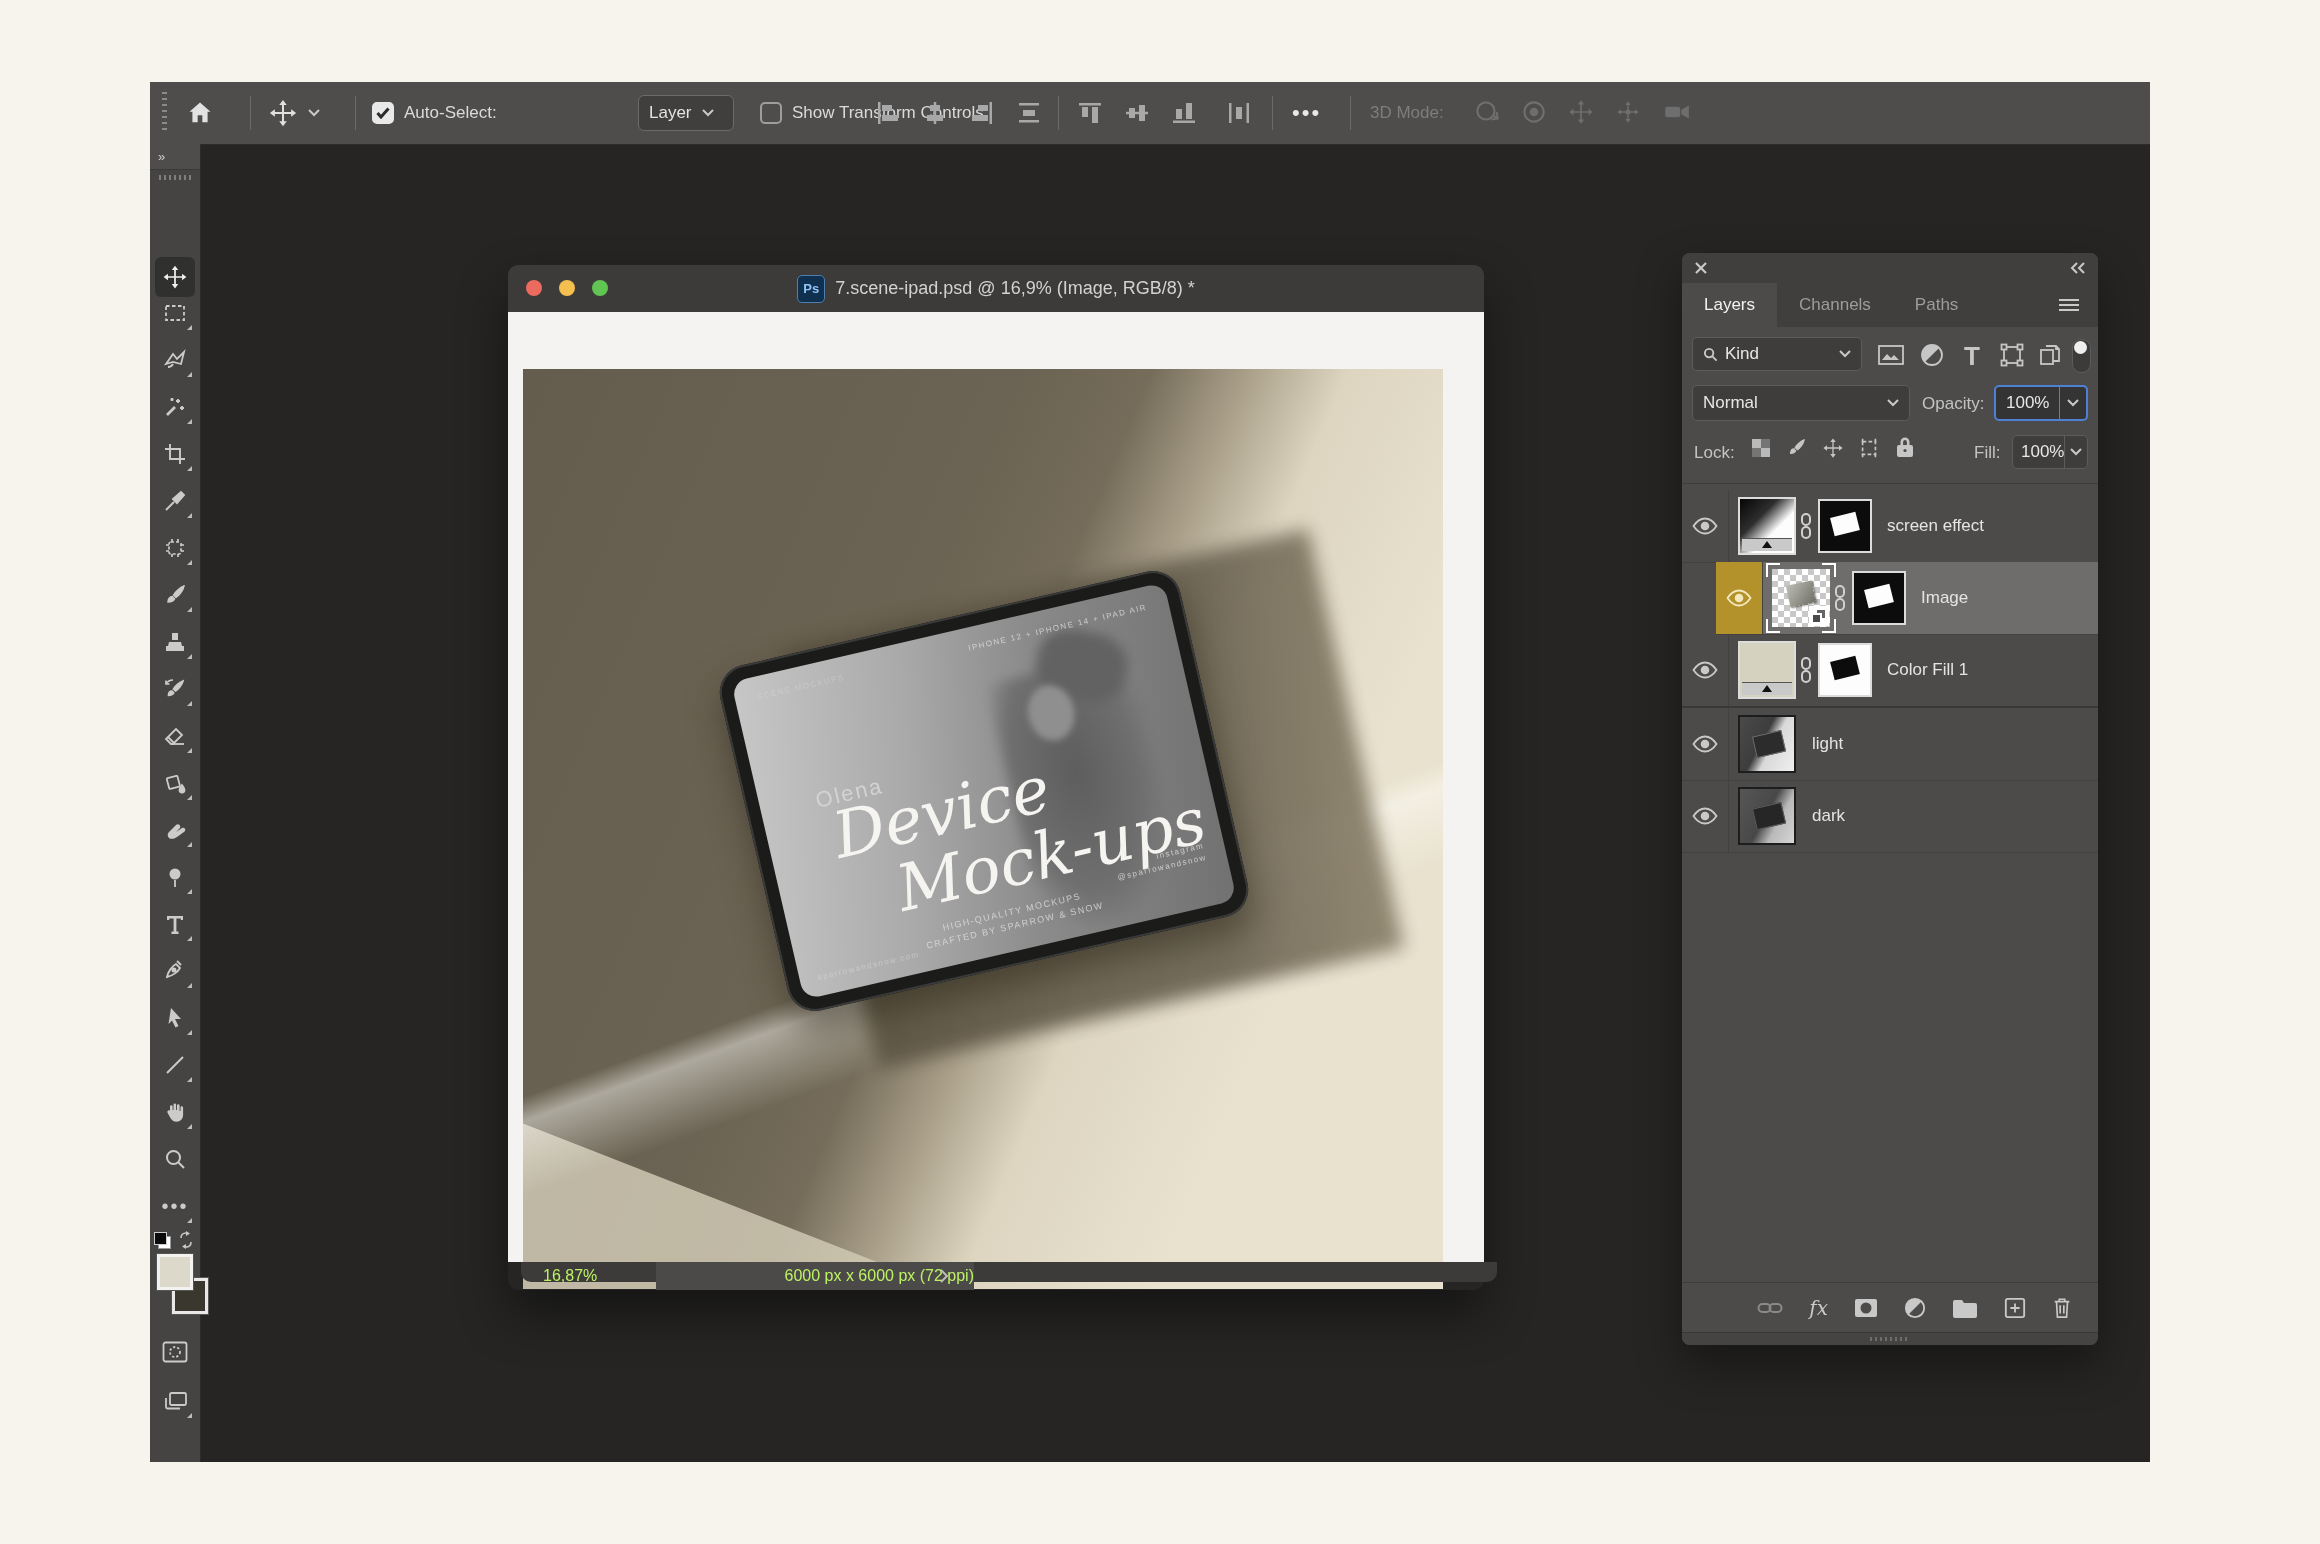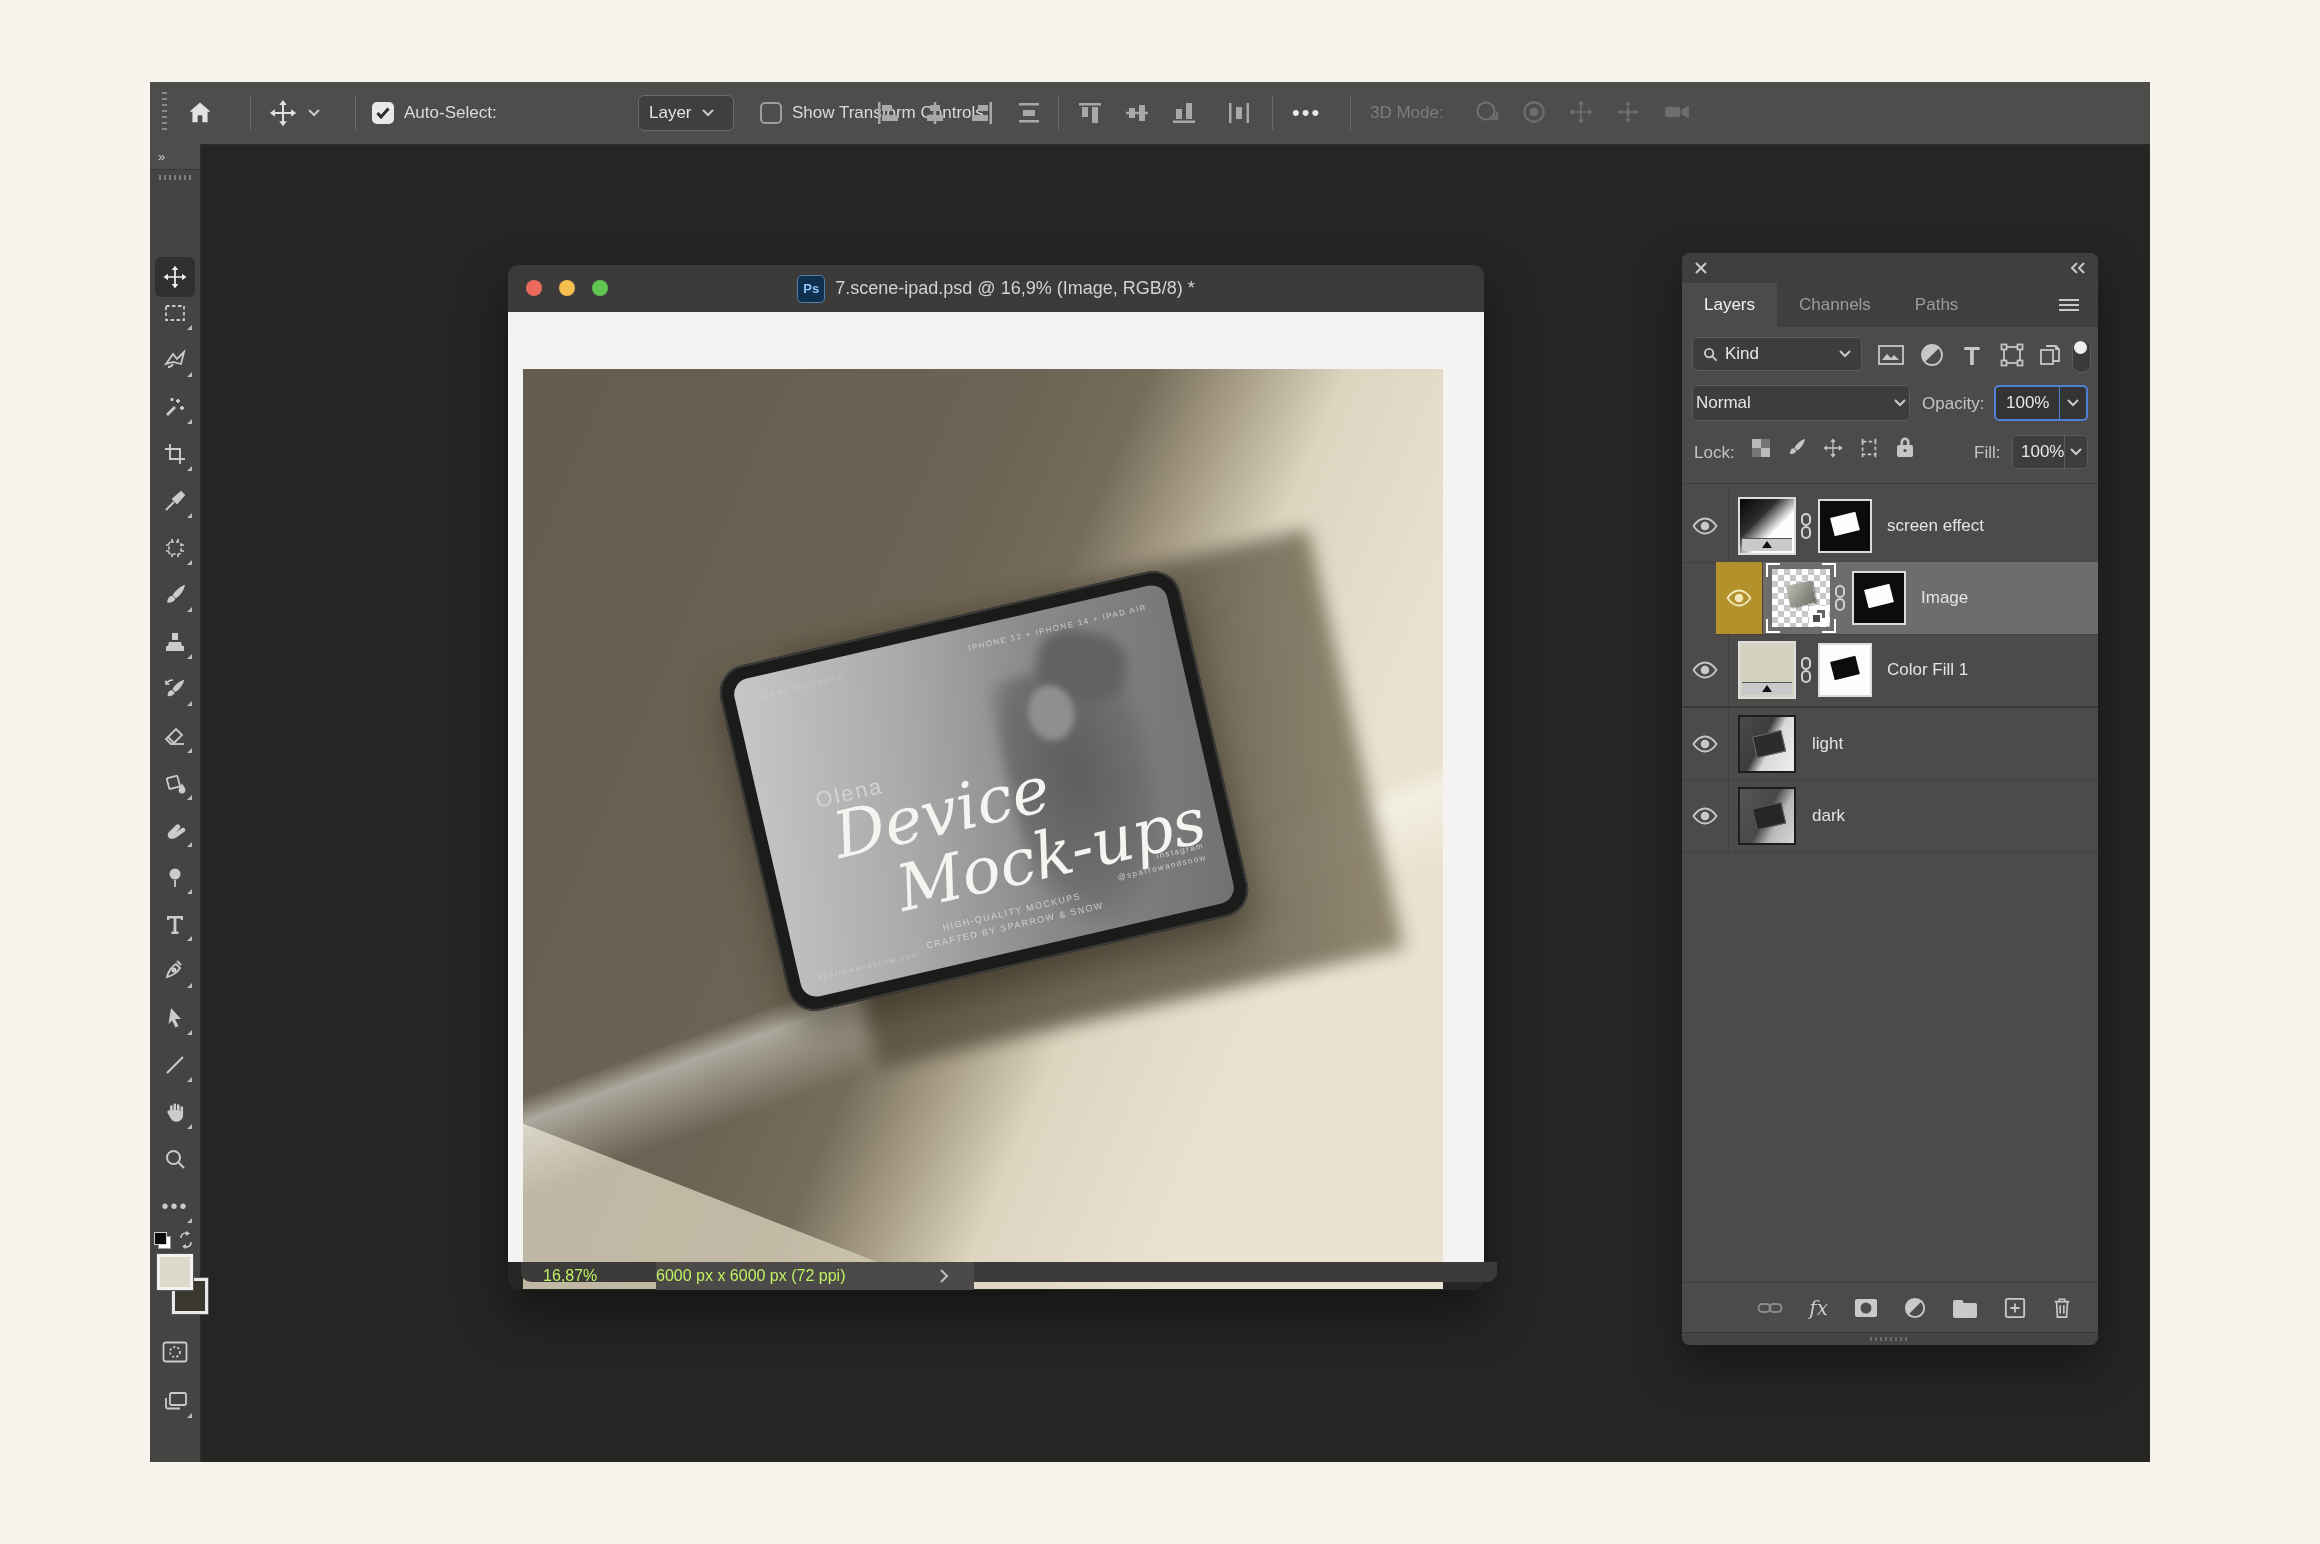--- a/index.html
+++ b/index.html
@@ -31,21 +31,21 @@
   .swatch{position:absolute;box-sizing:border-box;}
   
   #docwin{left:358px;top:183px;width:976px;height:1025px;border-radius:10px;box-shadow:0 24px 50px rgba(0,0,0,.45);}
   #titlebar{left:0;top:0;width:976px;height:47px;background:#3c3b3a;border-radius:10px 10px 0 0;border-bottom:1px solid #2a2a2a;}
   .tl{position:absolute;top:15px;width:16px;height:16px;border-radius:50%;}
   #title-text{position:absolute;left:0;right:0;top:0;height:47px;display:flex;align-items:center;justify-content:center;color:#d2d2d2;font-size:18px;gap:10px;}
   .psbadge{width:26px;height:26px;border-radius:5px;background:#103050;border:1px solid #4e7fae;color:#8fc4f5;font-size:13px;font-weight:bold;display:flex;align-items:center;justify-content:center;}
   #canvasarea{left:0;top:47px;width:976px;height:950px;background:#f4f3f1;}
   #statusbar{left:13px;top:997px;width:976px;height:20px;background:#3c3b3a;border-radius:0 0 10px 10px;color:#bef264;font-size:16px;}
   #status-zoom{position:absolute;left:22px;top:0;height:28px;display:flex;align-items:center;}
-  #status-seg{position:absolute;left:135px;top:0;width:318px;height:28px;background:#4b4a49;display:flex;align-items:center;justify-content:flex-start;}
+  #status-seg{position:absolute;left:135px;top:0;width:318px;height:28px;background:#4b4a49;display:flex;align-items:center;justify-content:flex-end;}
   #status-chev{position:absolute;left:418px;top:7px;color:#bdbdbd;}
   
   #scene{left:15px;top:57px;width:920px;height:920px;background:#e8e1ce;overflow:hidden;}
   .sc-olive{position:absolute;inset:0;background:linear-gradient(113deg,#645c4c 0%,#6b6353 38%,#756c5a 48%,#a79d87 55%,#ddd5c0 63%,#e9e2cf 78%);}
   .sc-floor{position:absolute;inset:0;background:#cfc8b3;clip-path:polygon(0 82%,46% 100%,0 100%);opacity:.85;}
   .sc-floorline{position:absolute;inset:0;background:linear-gradient(160deg,transparent 58%,rgba(255,255,250,.45) 60%,transparent 66%);}
   #ipad-shadow{left:300px;top:215px;width:540px;height:430px;background:linear-gradient(100deg,#59513f,#6b6352 70%,#8a8069);transform:rotate(-13deg);filter:blur(9px);opacity:.9;}
   #ipad{left:225px;top:245px;width:472px;height:354px;background:#1b1b1a;border-radius:28px;transform:rotate(-13deg);box-shadow:0 18px 35px rgba(40,34,20,.5),inset 0 0 0 2px #3a3a3a;}
   #ipad-screen{left:14px;top:14px;width:444px;height:326px;border-radius:16px;overflow:hidden;background:linear-gradient(100deg,#c7c7c7 0%,#a9a9a9 35%,#8b8b8b 60%,#717171 100%);}
   .fig-body{position:absolute;left:248px;top:60px;width:150px;height:260px;background:radial-gradient(ellipse at 45% 40%,#5d5d5d 0%,#6f6f6f 55%,transparent 75%);filter:blur(6px);}
@@ -447,21 +447,21 @@
       </svg>
     <svg class="abs picon" style="left:356px;top:90px;" width="24" height="24" viewBox="0 0 24 24" stroke="currentColor" fill="none" stroke-width="1.8">
         <rect x="3" y="7" width="12" height="14" fill="#4c4b4a"></rect>
         <path d="M8 3h10l3 3v12h-6"></path>
         <path d="M18 3v3h3"></path>
       </svg>
     <div class="abs" style="left:390px;top:86px;width:17px;height:32px;border-radius:9px;background:#3c3b3a;border:1px solid #5c5c5c;">
       <div style="position:absolute;left:1px;top:1px;width:13px;height:13px;border-radius:50%;background:#efefef;"></div>
     </div>
 
-    <div class="fld" style="left:10px;top:132px;width:218px;height:36px;padding:0 3px;">
+    <div class="fld" style="left:10px;top:132px;width:218px;height:36px;padding:0 10px;">
       <span>Normal</span>
       <svg class="chev" style="margin-left:auto;" viewBox="0 0 12 8">
           <path d="M1 1l5 5 5-5" stroke="#c9c9c9" stroke-width="2" fill="none"></path>
         </svg>
     </div>
     <span class="plabel" style="left:240px;top:141px;">Opacity:</span>
     <div class="fld" style="left:312px;top:132px;width:94px;height:36px;border:2px solid #4e80d6;background:#353434;">
       <span style="padding-left:10px;">100%</span>
       <div style="margin-left:auto;width:26px;height:100%;border-left:1px solid #4e80d6;display:flex;align-items:center;justify-content:center;">
         <svg class="chev" style="margin:0;" viewBox="0 0 12 8">

